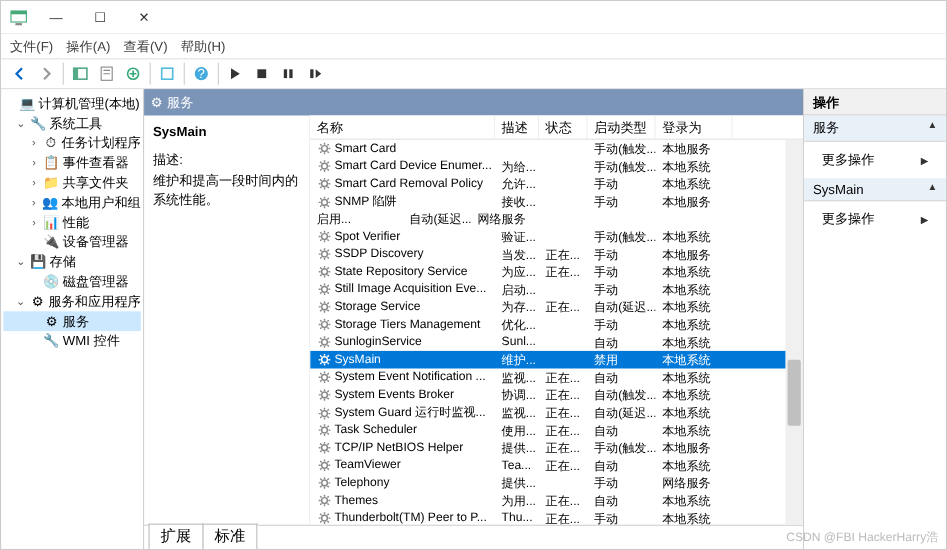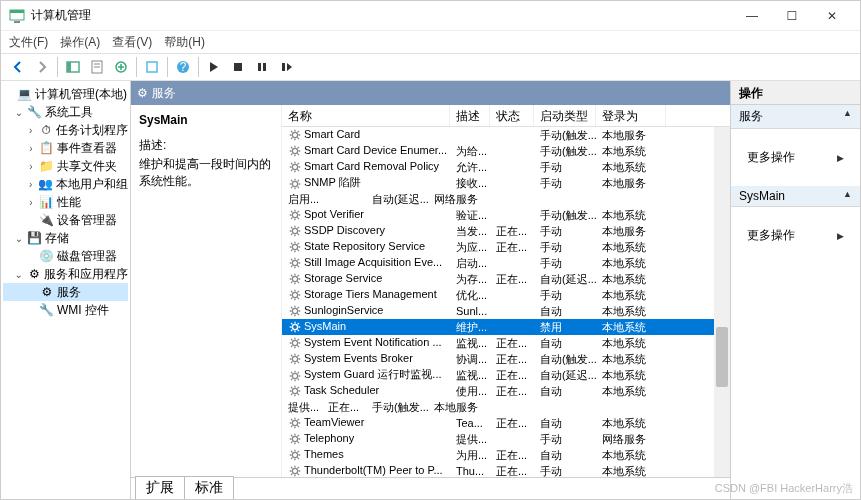--- a/index.html
+++ b/index.html
@@ -39,36 +39,35 @@
 .row .c { padding: 0 6px; overflow: hidden; white-space: nowrap; text-overflow: clip; font-size: 11px; }
 .row .gear { width: 14px; height: 14px; display: inline-block; vertical-align: middle; margin-right: 2px; }
 .vscroll { position: absolute; right: 0; top: 22px; bottom: 0; width: 16px; background: #f0f0f0; }
 .vscroll .thumb { position: absolute; left: 2px; right: 2px; top: 200px; height: 60px; background: #c0c0c0; border-radius: 2px; }
 .tabs { height: 22px; display: flex; align-items: flex-end; padding-left: 4px; border-top: 1px solid #d0d0d0; }
 .tabs .tab { padding: 2px 10px; border: 1px solid #bbb; border-bottom: none; background: #fff; margin-right: -1px; font-size: 14px; }
 .tabs .tab.active { background: #fff; position: relative; z-index: 1; }
 .actions { width: 129px; background: #fff; }
 .actions .hdr { height: 24px; background: #f0f0f0; border-bottom: 1px solid #d0d0d0; padding: 4px 8px; font-weight: bold; }
 .actions .grp { background: #e8f0f8; padding: 3px 8px; border-bottom: 1px solid #d8d8d8; display: flex; justify-content: space-between; }
-.actions .item { padding: 20px 16px; display: flex; align-items: center; gap: 20px; }
+.actions .item { padding: 8px 16px; display: flex; align-items: center; gap: 20px; }
 .actions .chev { font-size: 9px; color: #333; }
 .watermark { position: fixed; bottom: 4px; right: 8px; color: #bbb; font-size: 11px; }
 </style>
 </head>
 <body>
 
 <div class="titlebar">
   <span class="icon">
     <svg viewBox="0 0 16 16">
         <rect x="1" y="2" width="14" height="10" fill="#fff" stroke="#4a7" stroke-width="1"></rect>
         <rect x="1" y="2" width="14" height="3" fill="#4a7"></rect>
         <rect x="5" y="13" width="6" height="2" fill="#888"></rect>
       </svg>
   </span>
-  <span class="title">计算机管理</span>
   <div class="winbtn">—</div>
   <div class="winbtn">☐</div>
   <div class="winbtn">✕</div>
 </div>
 
 <div class="menubar">
   <span>文件(F)</span>
   <span>操作(A)</span>
   <span>查看(V)</span>
   <span>帮助(H)</span>
@@ -393,20 +392,24 @@
               <div class="c c-name"><svg class="gear" viewBox="0 0 16 16">
                   <circle cx="8" cy="8" r="3" fill="none" stroke="#888" stroke-width="1.5"></circle>
                   <path d="M8 2 L8 4 M8 12 L8 14 M2 8 L4 8 M12 8 L14 8 M3.5 3.5 L5 5 M11 11 L12.5 12.5 M12.5 3.5 L11 5 M5 11 L3.5 12.5" stroke="#888" stroke-width="1.5"></path>
                 </svg>Task Scheduler</div>
               <div class="c c-desc">使用...</div>
               <div class="c c-stat">正在...</div>
               <div class="c c-start">自动</div>
               <div class="c c-logon">本地系统</div>
             </div>
             <div class="row">
+              <div class="c c-name"><svg class="gear" viewBox="0 0 16 16">
+                  <circle cx="8" cy="8" r="3" fill="none" stroke="#888" stroke-width="1.5"></circle>
+                  <path d="M8 2 L8 4 M8 12 L8 14 M2 8 L4 8 M12 8 L14 8 M3.5 3.5 L5 5 M11 11 L12.5 12.5 M12.5 3.5 L11 5 M5 11 L3.5 12.5" stroke="#888" stroke-width="1.5"></path>
+                </svg>TCP/IP NetBIOS Helper</div>
               <div class="c c-desc">提供...</div>
               <div class="c c-stat">正在...</div>
               <div class="c c-start">手动(触发...</div>
               <div class="c c-logon">本地服务</div>
             </div>
             <div class="row">
               <div class="c c-name"><svg class="gear" viewBox="0 0 16 16">
                   <circle cx="8" cy="8" r="3" fill="none" stroke="#888" stroke-width="1.5"></circle>
                   <path d="M8 2 L8 4 M8 12 L8 14 M2 8 L4 8 M12 8 L14 8 M3.5 3.5 L5 5 M11 11 L12.5 12.5 M12.5 3.5 L11 5 M5 11 L3.5 12.5" stroke="#888" stroke-width="1.5"></path>
                 </svg>TeamViewer</div>

